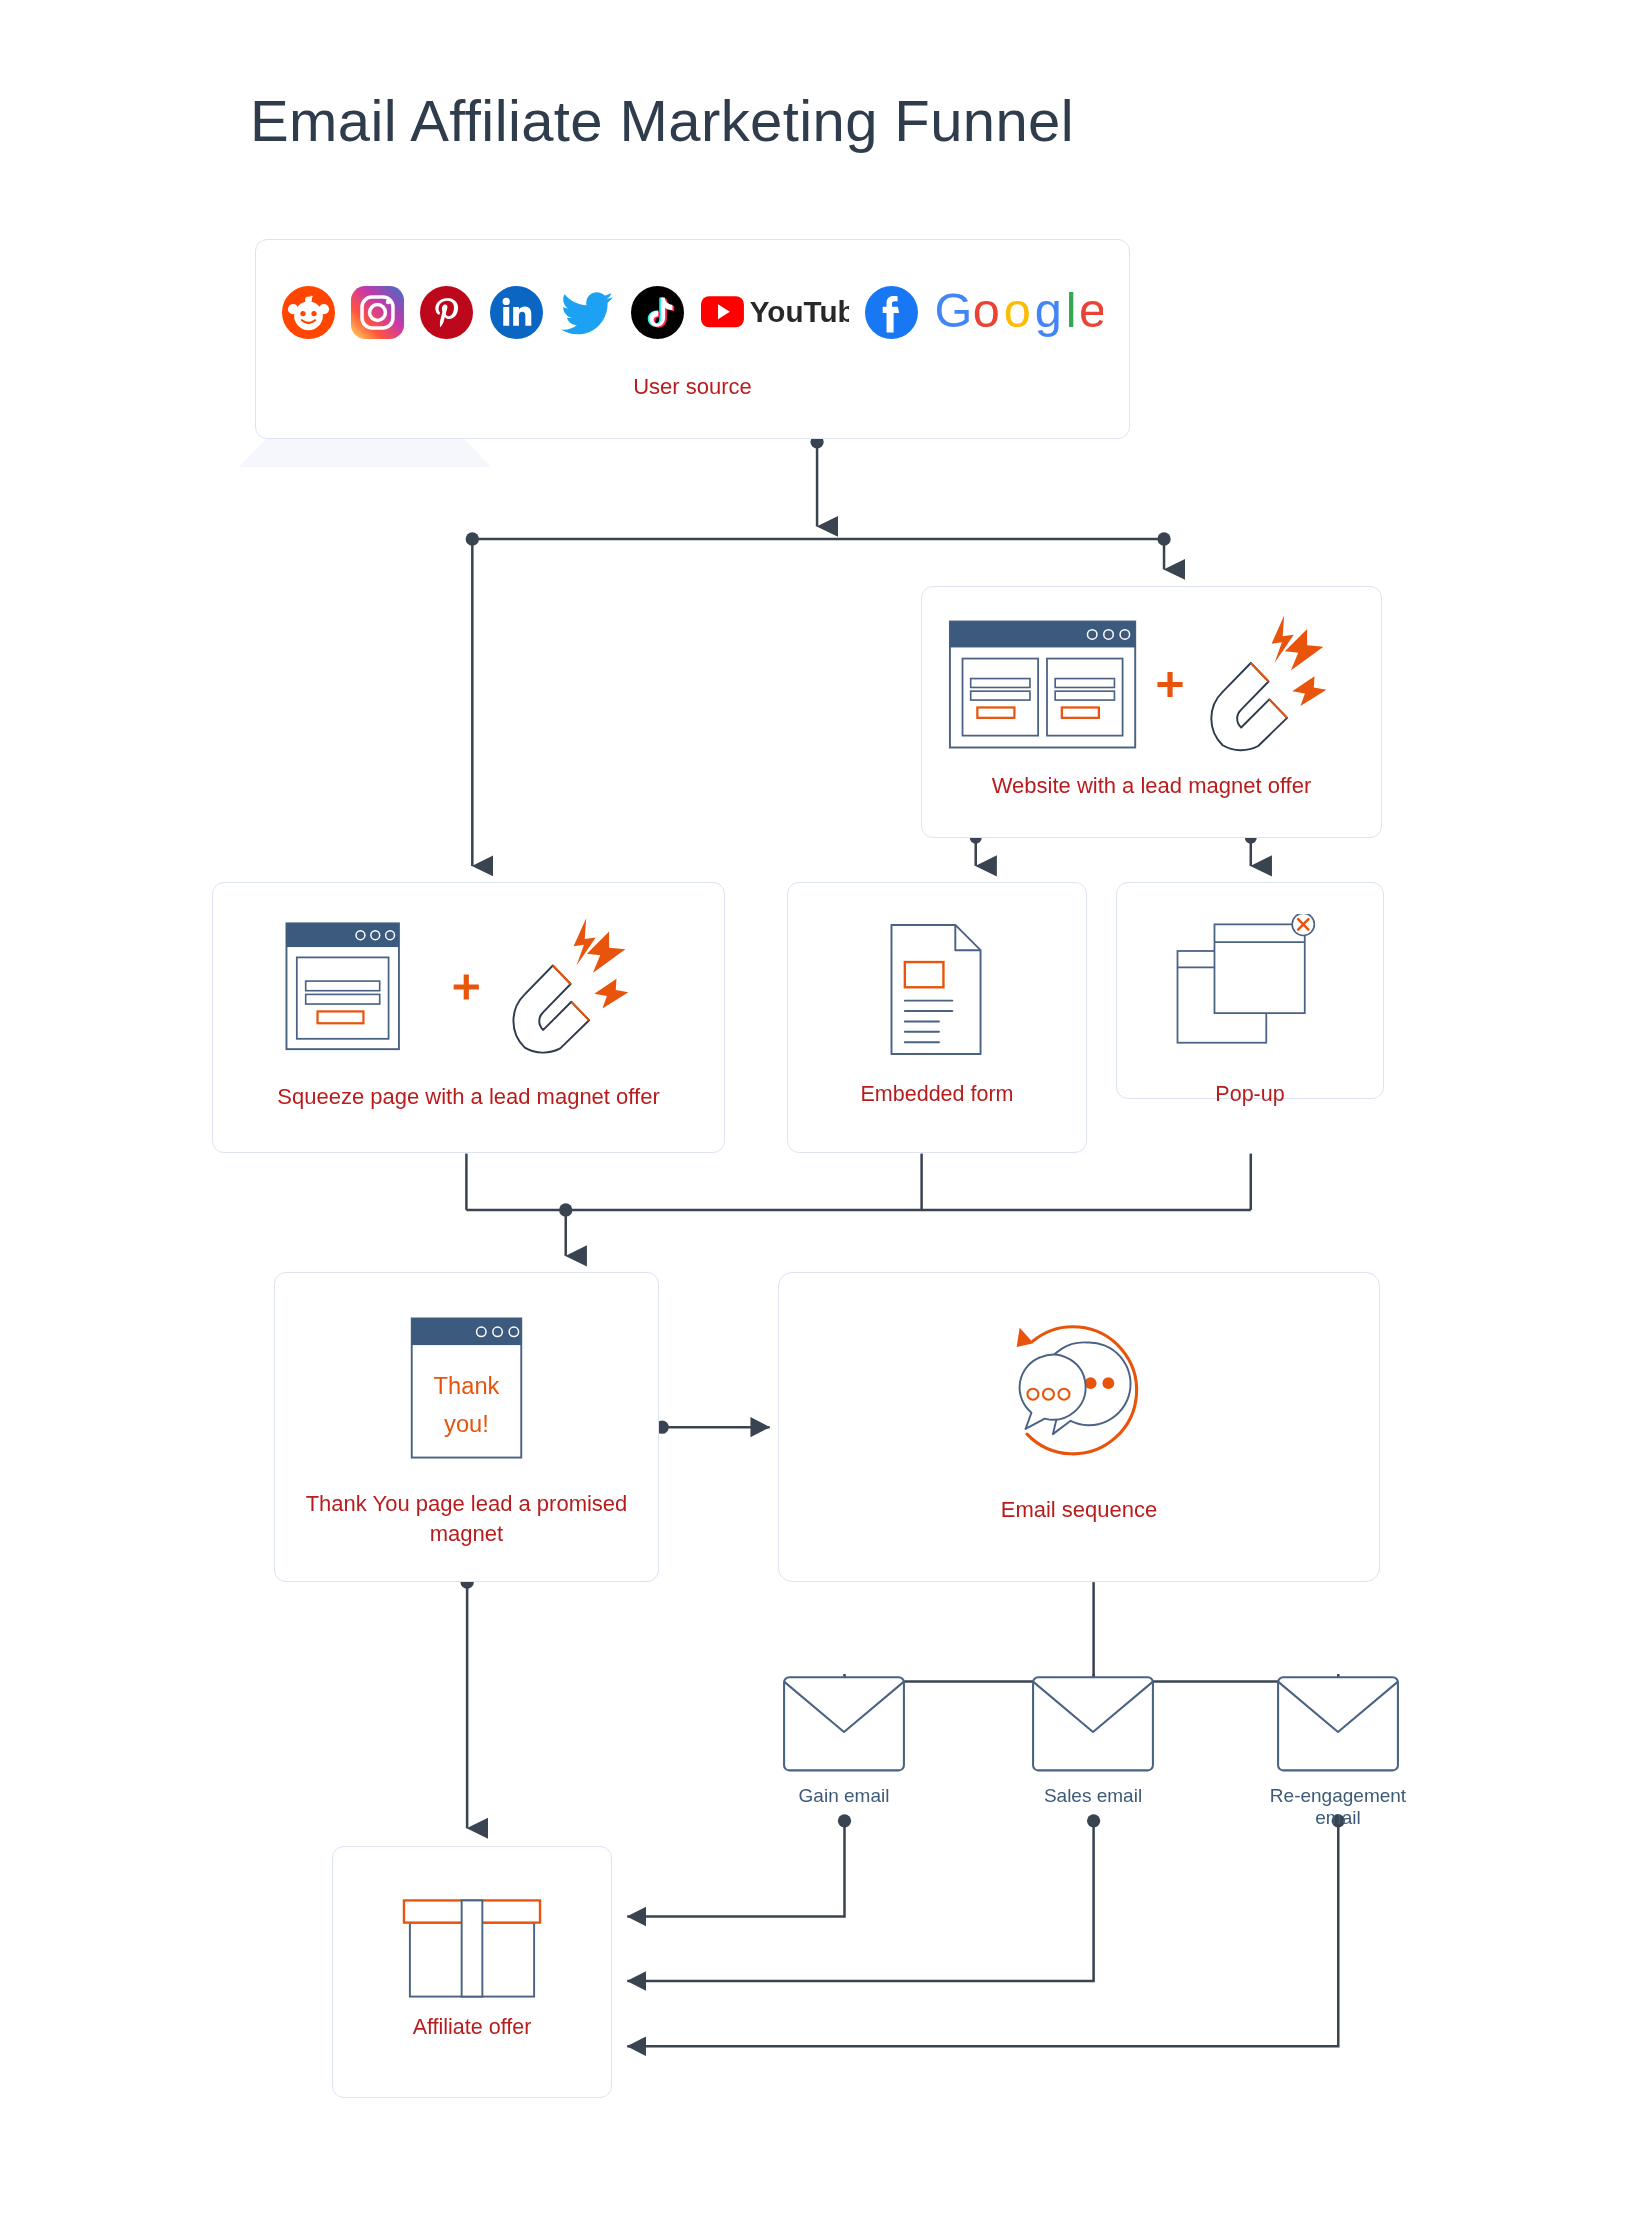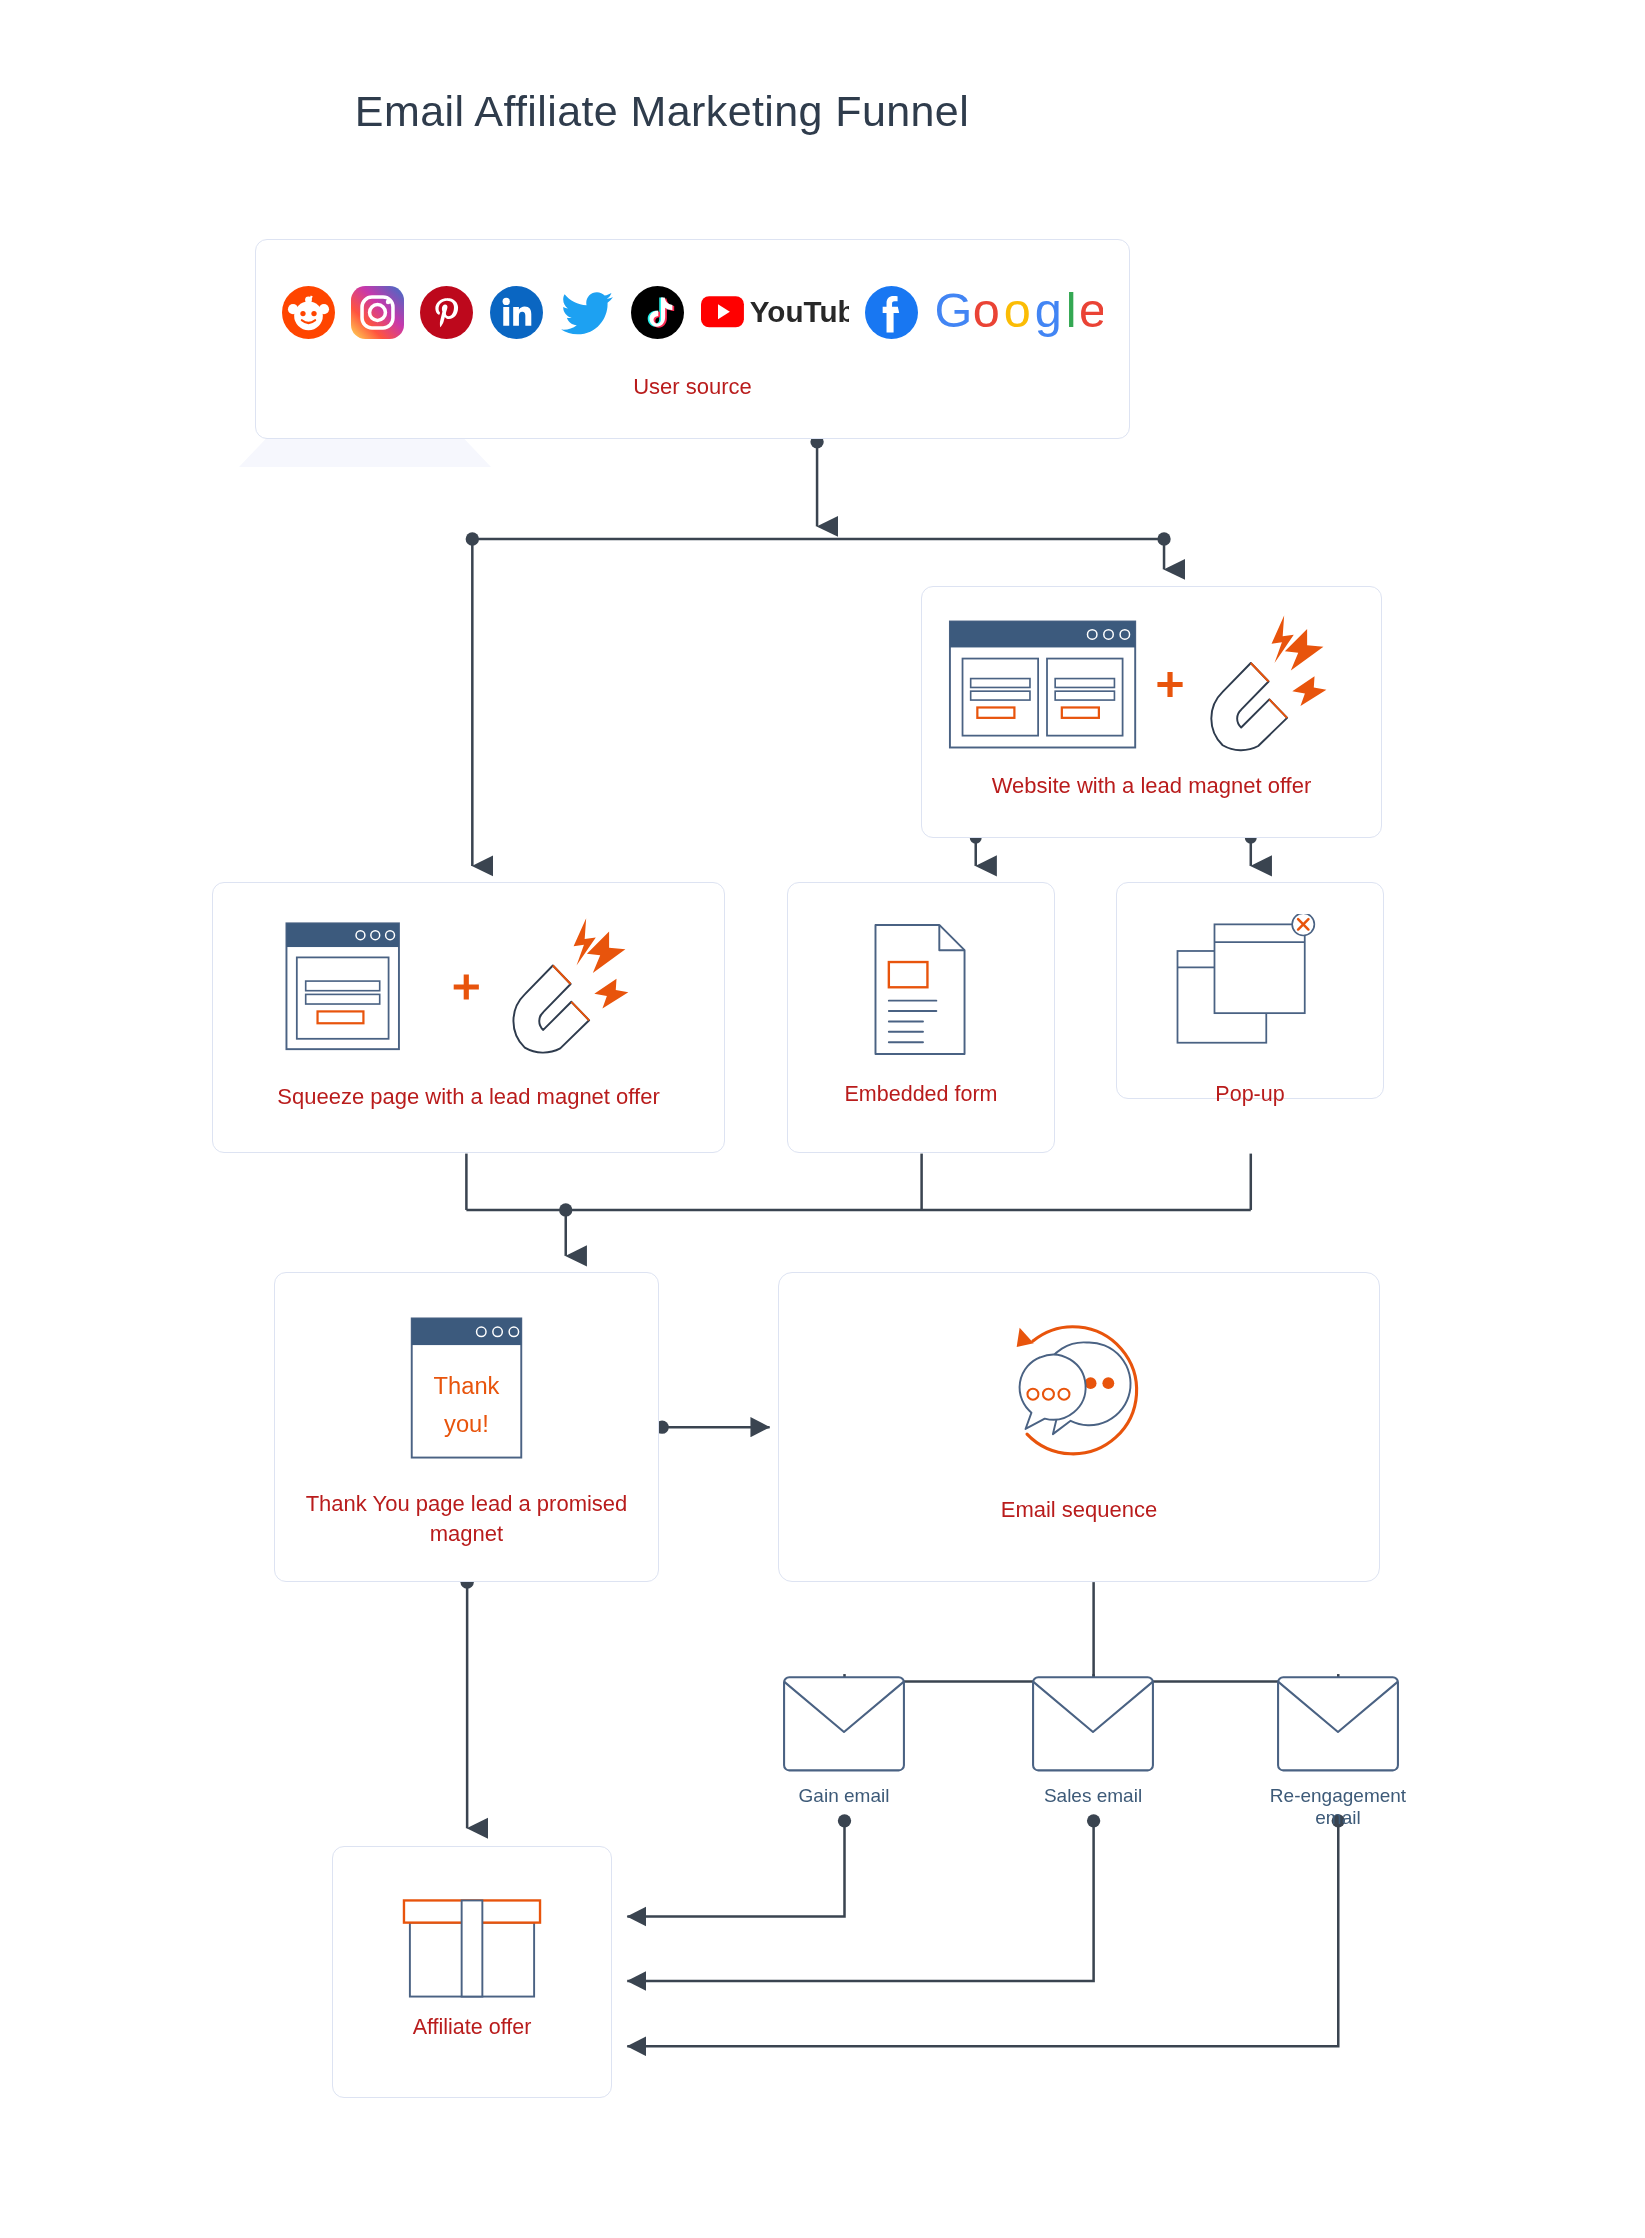--- a/index.html
+++ b/index.html
@@ -4,40 +4,40 @@
 <title>Email Affiliate Marketing Funnel</title>
 <style>
   html,body{margin:0;padding:0;background:#ffffff;}
   body{width:1646px;height:2239px;position:relative;overflow:hidden;
        font-family:"Liberation Sans","DejaVu Sans",sans-serif;
        -webkit-font-smoothing:antialiased;}
   .stage{position:absolute;left:0;top:0;width:1646px;height:2239px;}
   #wires{position:absolute;left:0;top:0;width:1646px;height:2239px;z-index:1;pointer-events:none;}
 
   .title{position:absolute;left:0;top:87px;width:1324px;text-align:center;
-         font-size:43px;font-weight:300;letter-spacing:0.4px;color:#2f3c4c;z-index:3;}
+         font-size:58px;font-weight:300;letter-spacing:0.4px;color:#2f3c4c;z-index:3;}
 
   .node{position:absolute;box-sizing:border-box;border:1.5px solid #dde3f2;border-radius:12px;
         background:#ffffff;z-index:2;}
   .label{position:absolute;left:0;width:100%;text-align:center;color:#b91c1c;
          font-weight:400;line-height:1.38;}
 
   
   #n-source{left:255px;top:239px;width:875px;height:200px;}
   #src-icons{position:absolute;left:0;top:31px;width:100%;height:82px;
              display:flex;align-items:center;justify-content:center;gap:16.3px;}
   #src-label{top:132px;font-size:22px;}
   .tri-wm{position:absolute;left:239px;top:334px;width:0;height:0;
           border-left:126px solid transparent;border-right:126px solid transparent;
           border-bottom:133px solid #f6f7fd;z-index:1;}
 
   
   #n-website{left:921px;top:586px;width:461px;height:252px;}
   #n-squeeze{left:212px;top:882px;width:513px;height:271px;}
-  #n-embed{left:787px;top:882px;width:268px;height:271px;}
+  #n-embed{left:787px;top:882px;width:300px;height:271px;}
   #n-popup{left:1116px;top:882px;width:268px;height:217px;}
   #n-thanks{left:274px;top:1272px;width:385px;height:310px;}
   #n-sequence{left:778px;top:1272px;width:602px;height:310px;border-radius:14px;}
   #n-affiliate{left:332px;top:1846px;width:280px;height:252px;}
 
   .node .ico{position:absolute;left:0;width:100%;display:flex;align-items:center;justify-content:center;}
 
   
   .env{position:absolute;width:182px;z-index:2;}
   .env svg{display:block;}

